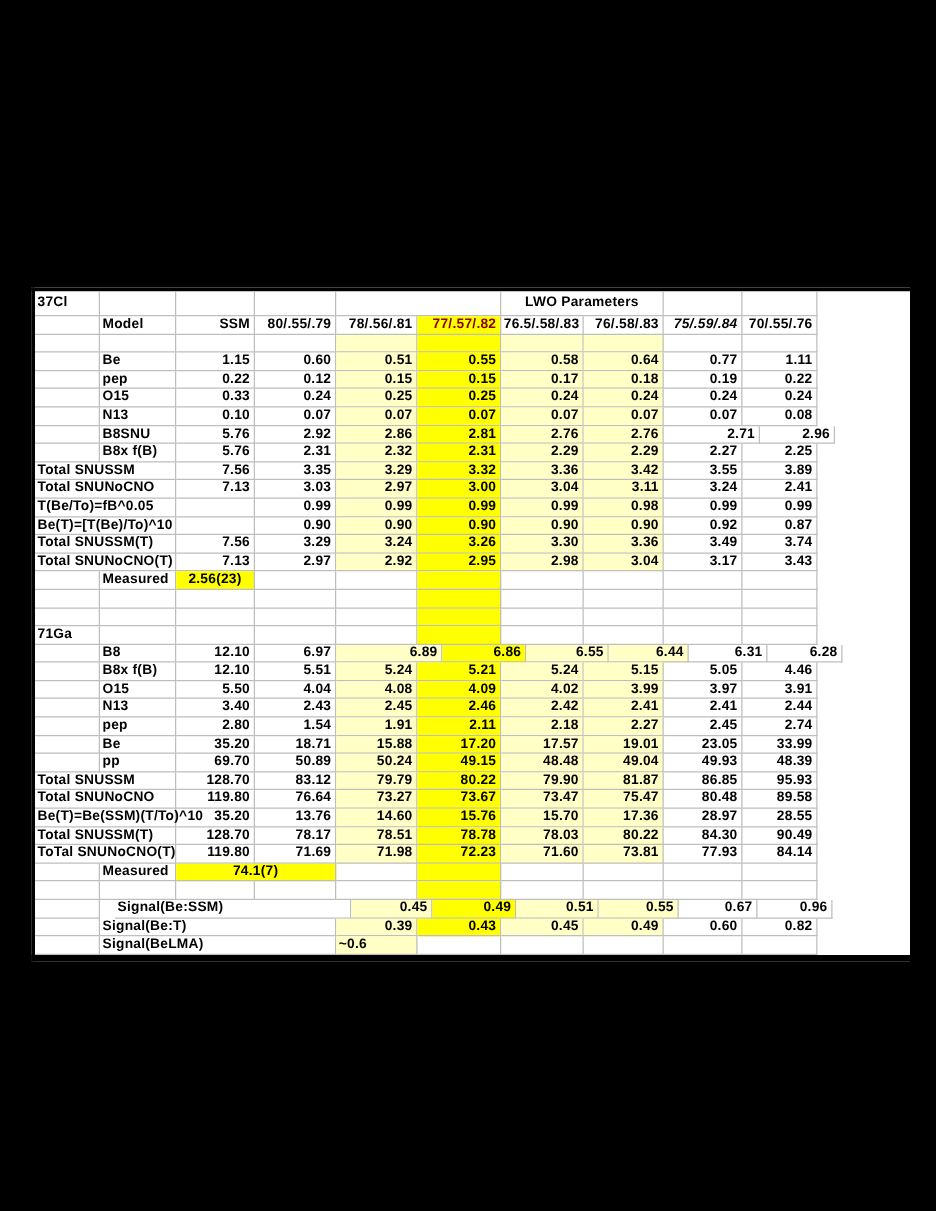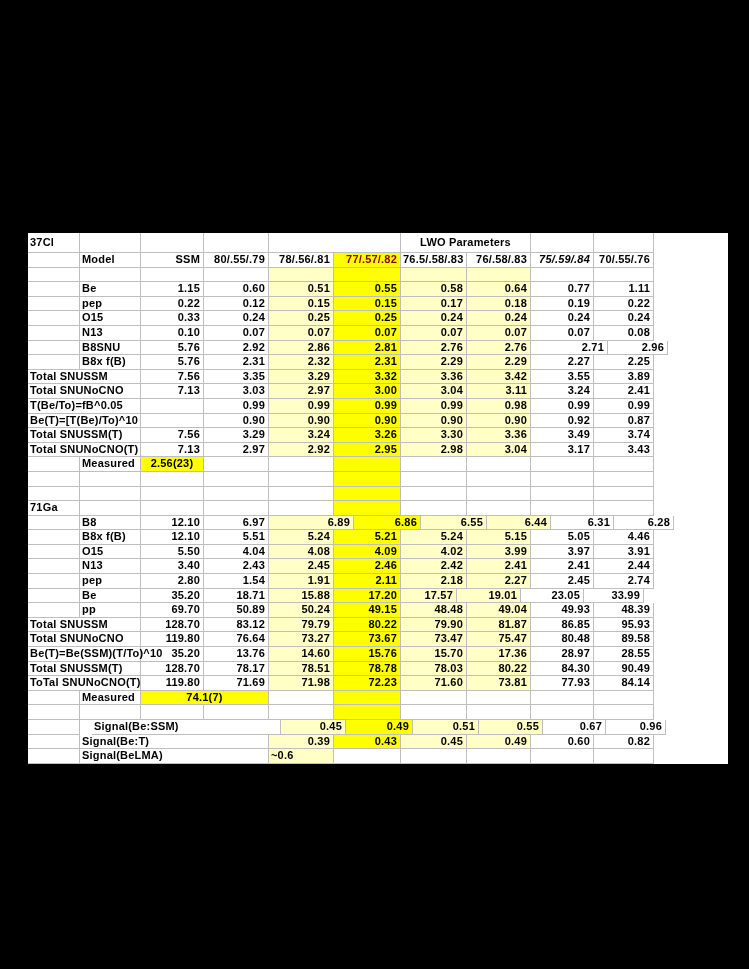--- a/index.html
+++ b/index.html
@@ -307,21 +307,21 @@
         <div class="c num " style="width: 63px;">2.45</div>
         <div class="c num " style="width: 60px;">2.74</div>
       </div>
       <div class="row">
         <div class="c lab" style="width: 52px;"></div>
         <div class="c lab" style="width: 61px;">Be</div>
         <div class="c num " style="width: 63px;">35.20</div>
         <div class="c num " style="width: 65px;">18.71</div>
         <div class="c num pale" style="width: 65px;">15.88</div>
         <div class="c num bright" style="width: 67px;">17.20</div>
-        <div class="c num pale" style="width: 56px;">17.57</div>
+        <div class="c num pale" style="width: 66px;">17.57</div>
         <div class="c num pale" style="width: 64px;">19.01</div>
         <div class="c num " style="width: 63px;">23.05</div>
         <div class="c num " style="width: 60px;">33.99</div>
       </div>
       <div class="row">
         <div class="c lab" style="width: 52px;"></div>
         <div class="c lab" style="width: 61px;">pp</div>
         <div class="c num " style="width: 63px;">69.70</div>
         <div class="c num " style="width: 65px;">50.89</div>
         <div class="c num pale" style="width: 65px;">50.24</div>

